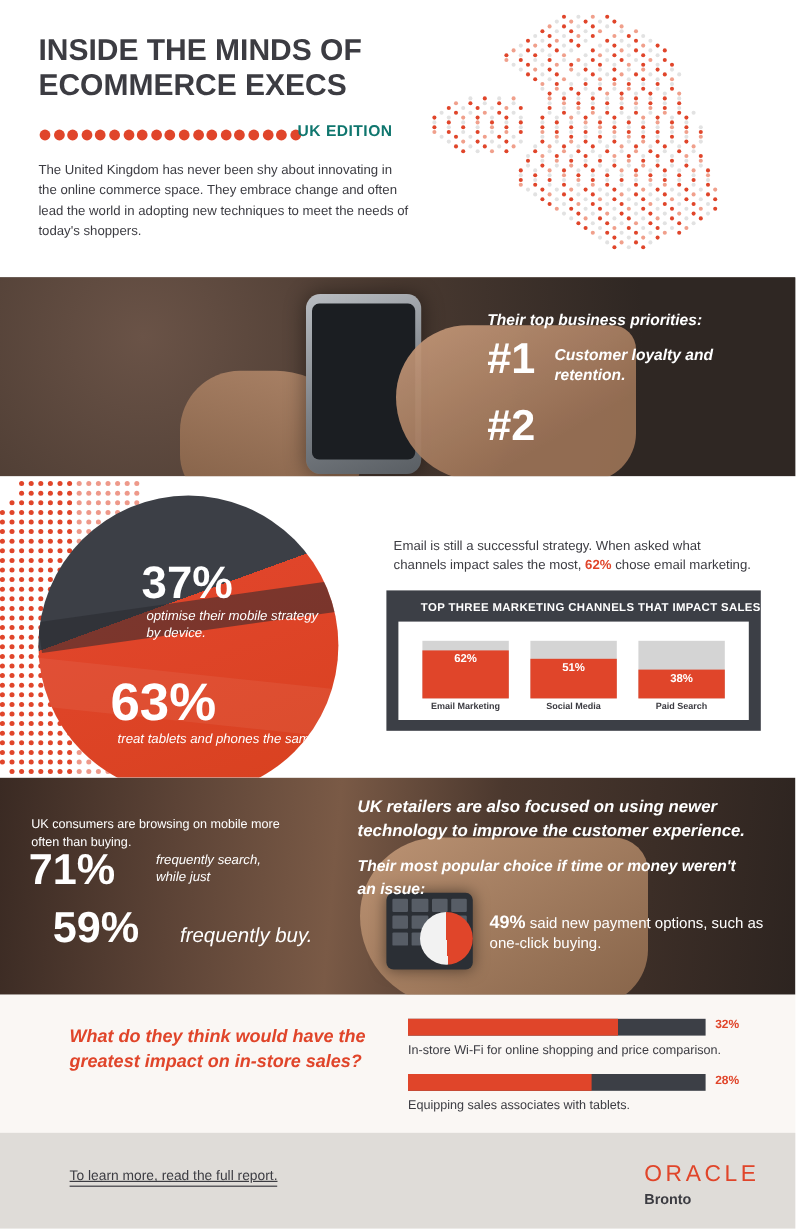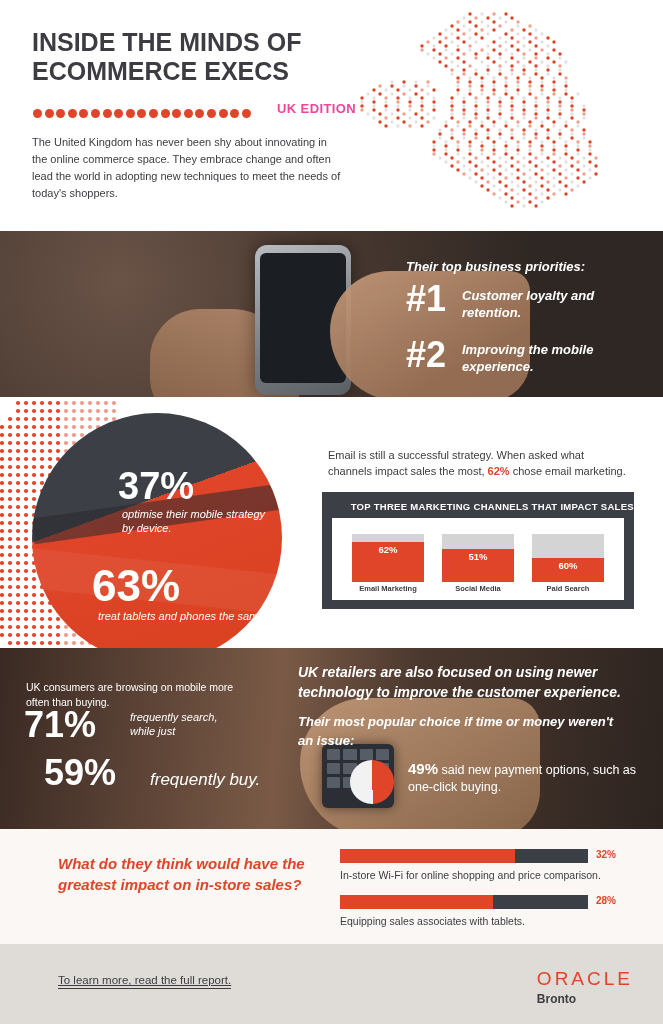--- a/index.html
+++ b/index.html
@@ -4,21 +4,21 @@
 <style>
   html,body{margin:0;padding:0;}
   body{width:663px;height:1024px;background:#ffffff;font-family:"Liberation Sans",sans-serif;overflow:hidden;position:relative;}
   .page{position:relative;width:663px;height:1024px;}
 
   
   .sec-header{position:absolute;left:0;top:0;width:663px;height:231px;background:#ffffff;overflow:hidden;}
   .hdr-title{position:absolute;left:32px;top:28px;width:330px;font-size:25px;line-height:29px;font-weight:bold;color:#3c3c42;letter-spacing:0px;}
   .dots-row{position:absolute;left:33px;top:104px;width:230px;height:10px;}
   .dots-row span{display:inline-block;width:9px;height:9px;border-radius:50%;background:#e0452a;margin-right:2.6px;}
-  .uk-edition{position:absolute;left:248px;top:101px;font-size:13px;font-weight:bold;color:#ec4899;letter-spacing:.4px;margin-left:29px;}
+  .uk-edition{position:absolute;left:248px;top:101px;font-size:13px;font-weight:bold;color:#0f766e;letter-spacing:.4px;}
   .hdr-para{position:absolute;left:32px;top:134px;width:312px;font-size:11px;line-height:17px;color:#3c3c42;}
 
   
   .uk-map{position:absolute;left:352px;top:6px;width:300px;height:222px;}
 
   
   .sec-photo{position:absolute;left:0;top:231px;width:663px;height:166px;overflow:hidden;}
   .photo-bg{position:absolute;inset:0;background:
       radial-gradient(circle at 18% 30%, #6a5347 0%, #4a3a31 38%, #2f2723 75%),
       linear-gradient(100deg,#3a2e27 0%,#5d463a 30%,#7d6352 48%,#4b3a30 70%,#2c2320 100%);}
@@ -695,21 +695,20 @@
         <div class="screen"></div>
       </div>
     <div class="photo-hand"></div>
 
     <div class="sec2-prior">Their top business priorities:</div>
 
     <div class="rank" style="left:406px;top:50px;">#1</div>
     <div class="rank-txt" style="left:462px;top:56px;width:160px;">Customer loyalty and retention.</div>
 
     <div class="rank" style="left:406px;top:106px;">#2</div>
-    <div class="rank-txt" style="left:462px;top:110px;width:160px;">Improving the mobile experience.</div>
   </div>
 
   <div class="sec-three">
     <svg class="dotpat" viewBox="0 0 120 251" xmlns="http://www.w3.org/2000/svg">
         <g id="leftdots">
           <circle cx="18" cy="6" r="2.1" fill="#e0452a" opacity="1"></circle>
           <circle cx="26" cy="6" r="2.1" fill="#e0452a" opacity="1"></circle>
           <circle cx="34" cy="6" r="2.1" fill="#e0452a" opacity="1"></circle>
           <circle cx="42" cy="6" r="2.1" fill="#e0452a" opacity="1"></circle>
           <circle cx="50" cy="6" r="2.1" fill="#e0452a" opacity="1"></circle>
@@ -1201,21 +1200,21 @@
             <div class="bar-fill" id="fill1" style="height: 33px;">
                 <span>51%</span>
               </div>
           </div>
           <div class="bar-label">Social Media</div>
         </div>
 
         <div class="bar-col" style="left:200px;">
           <div class="bar-track">
             <div class="bar-fill" id="fill2" style="height: 24px;">
-                <span>60%</span>
+                <span>38%</span>
               </div>
           </div>
           <div class="bar-label">Paid Search</div>
         </div>
 
       </div>
     </div>
   </div>
 
   <div class="sec-four">

